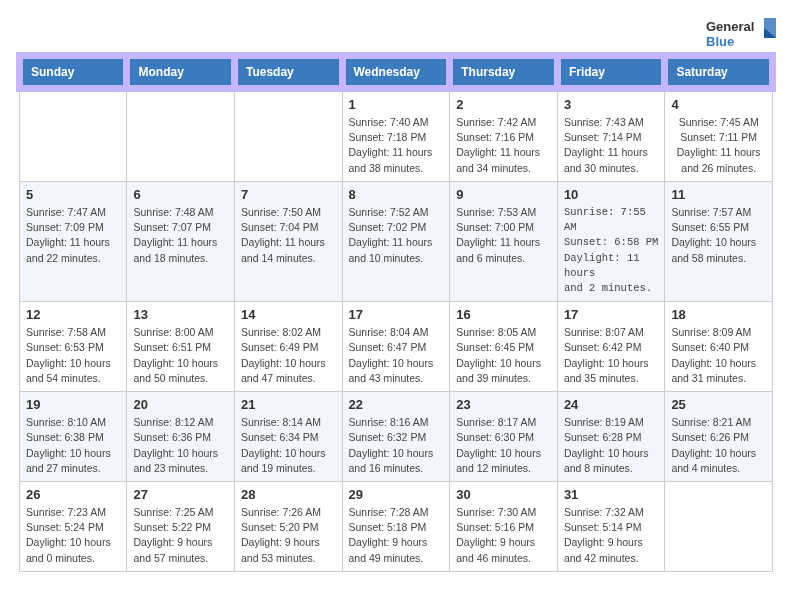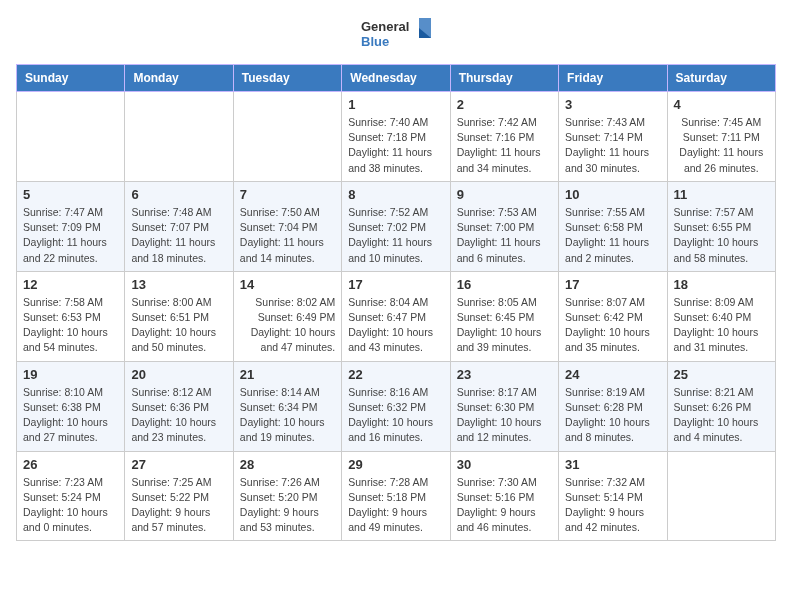--- a/index.html
+++ b/index.html
@@ -5,23 +5,22 @@
     * { box-sizing: border-box; margin: 0; padding: 0; }
     body {
       font-family: Arial, sans-serif;
       background: #fff;
       width: 792px;
       min-height: 612px;
       padding: 16px;
     }
     .header {
       display: flex;
-      justify-content: center;
+      justify-content: flex-end;
       align-items: flex-start;
-      margin-bottom: 12px;
     }
     .logo {
       display: flex;
       align-items: center;
       gap: 4px;
     }
     .title-area {
       text-align: right;
     }
     .month-title {
@@ -38,21 +37,21 @@
       border-collapse: collapse;
       font-size: 11px;
     }
     .calendar th {
       background-color: #3a7abf;
       color: #fff;
       text-align: left;
       padding: 6px 8px;
       font-size: 12px;
       font-weight: bold;
-      border: 1px solid #c4b5fd;
+      border: 7px solid #c4b5fd;
     }
     .calendar td {
       border: 1px solid #ccc;
       vertical-align: top;
       padding: 5px 6px;
       width: 108px;
       min-height: 80px;
       height: 85px;
     }
     .day-num {
@@ -175,21 +174,21 @@
         </td>
         <td>
           <span class="day-num">9</span>
           <div class="day-info" style="white-space: pre-line;">Sunrise: 7:53 AM
 Sunset: 7:00 PM
 Daylight: 11 hours
 and 6 minutes.</div>
         </td>
         <td>
           <span class="day-num">10</span>
-          <div class="day-info" style="white-space: pre-line;">Sunrise: 7:55 AM
+          <div class="day-info" style="white-space: pre-line; font-family: Liberation Mono, monospace;">Sunrise: 7:55 AM
 Sunset: 6:58 PM
 Daylight: 11 hours
 and 2 minutes.</div>
         </td>
         <td>
           <span class="day-num">11</span>
           <div class="day-info" style="white-space: pre-line;">Sunrise: 7:57 AM
 Sunset: 6:55 PM
 Daylight: 10 hours
 and 58 minutes.</div>
@@ -205,21 +204,21 @@
         </td>
         <td>
           <span class="day-num">13</span>
           <div class="day-info" style="white-space: pre-line;">Sunrise: 8:00 AM
 Sunset: 6:51 PM
 Daylight: 10 hours
 and 50 minutes.</div>
         </td>
         <td>
           <span class="day-num">14</span>
-          <div class="day-info" style="white-space: pre-line; text-align: right;">Sunrise: 8:02 AM
+          <div class="day-info" style="white-space: pre-line;">Sunrise: 8:02 AM
 Sunset: 6:49 PM
 Daylight: 10 hours
 and 47 minutes.</div>
         </td>
         <td>
           <span class="day-num">17</span>
           <div class="day-info" style="white-space: pre-line;">Sunrise: 8:04 AM
 Sunset: 6:47 PM
 Daylight: 10 hours
 and 43 minutes.</div>

